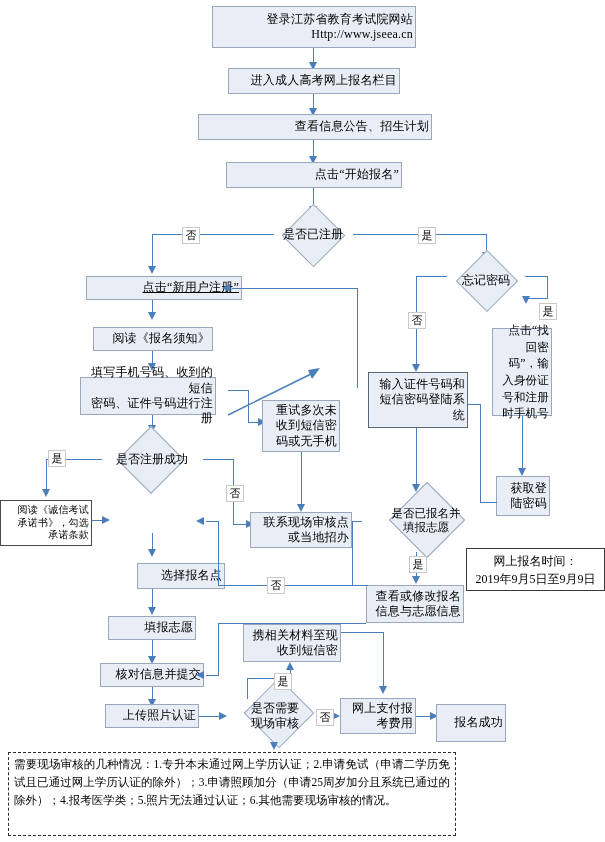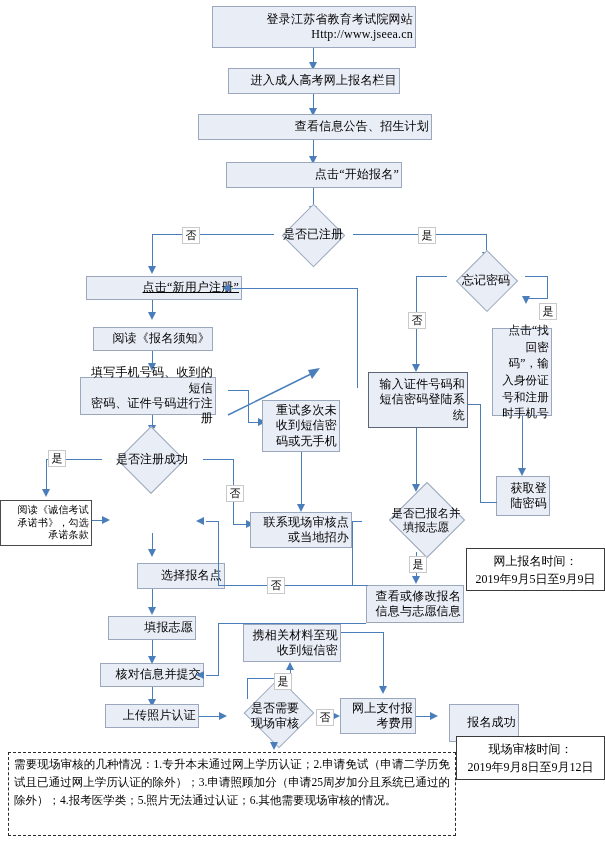--- a/index.html
+++ b/index.html
@@ -267,21 +267,21 @@
 
   <div class="node" style="left:340px;top:698px;width:76px;height:36px;">
     <span class="txt">
       <span>网上支付报</span><br>
       <span>考费用</span>
     </span>
   </div>
   <div class="ln h" style="left:416px;top:716px;width:18px;"></div>
   <div class="arr right" style="left:430px;top:712px;"></div>
 
-  <div class="node" style="left:436px;top:704px;width:70px;height:38px;margin-left:13px;">
+  <div class="node" style="left:436px;top:704px;width:70px;height:38px;">
     <span class="txt">报名成功</span>
   </div>
 
 
   <svg class="diag-line" style="left:220px;top:360px;width:110px;height:60px;" viewBox="0 0 110 60">
     <line x1="8" y1="55" x2="95" y2="12" stroke="#4a7ebb" stroke-width="1.4"></line>
     <polygon points="100,8 88,10 92,19" fill="#4a7ebb"></polygon>
   </svg>
 
   <div class="ln h" style="left:228px;top:390px;width:20px;"></div>
@@ -395,26 +395,20 @@
   <div class="ln h" style="left:206px;top:675px;width:13px;"></div>
   <div class="arr left" style="left:196px;top:671px;"></div>
 
   <div class="timenote" style="left:466px;top:548px;width:139px;height:43px;">
     <span>
       <span>网上报名时间：</span><br>
       <span>2019年9月5日至9月9日</span>
     </span>
   </div>
 
-  <div class="timenote" style="left:456px;top:736px;width:149px;height:44px;">
-    <span>
-      <span>现场审核时间：</span><br>
-      <span>2019年9月8日至9月12日</span>
-    </span>
-  </div>
 
   <div class="bignote" style="left:8px;top:752px;width:448px;height:84px;">
     <span>需要现场审核的几种情况：1.专升本未通过网上学历认证；2.申请免试（申请二学历免试且已通过网上学历认证的除外）；3.申请照顾加分（申请25周岁加分且系统已通过的除外）；4.报考医学类；5.照片无法通过认证；6.其他需要现场审核的情况。</span>
   </div>
 
   <div class="arr down" style="left:270px;top:742px;"></div>
 
 </div>
 
 </body></html>

